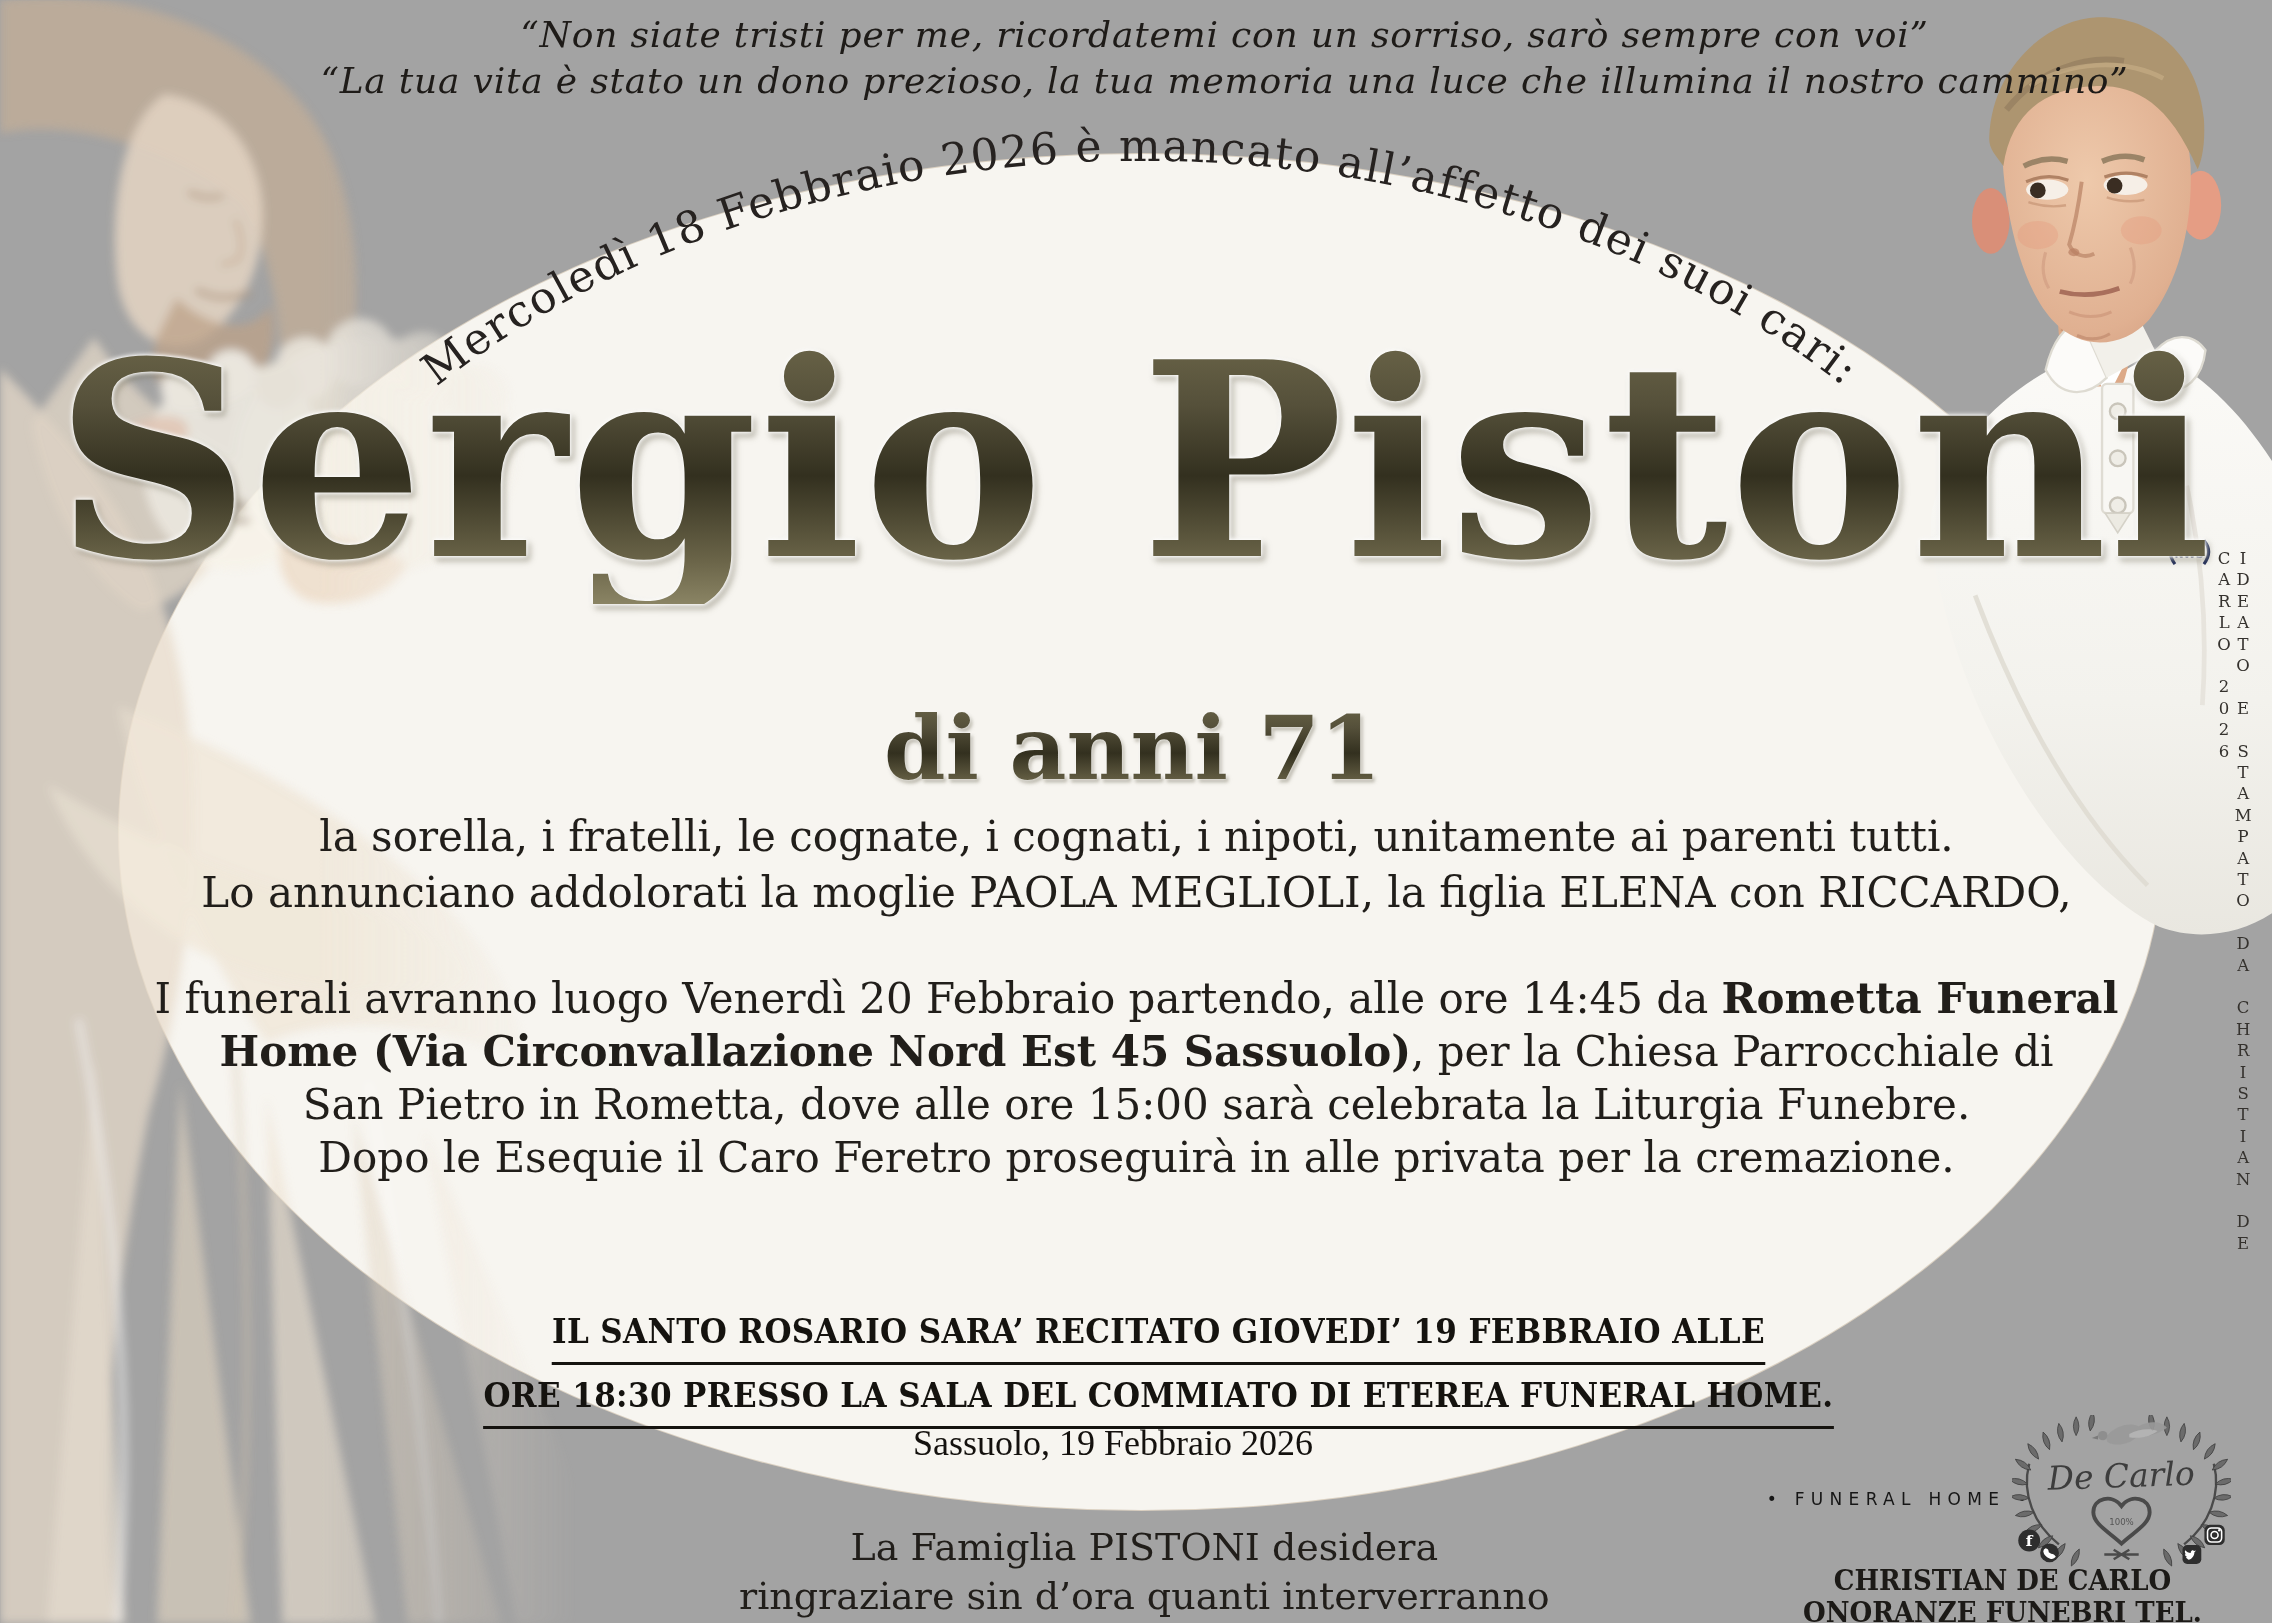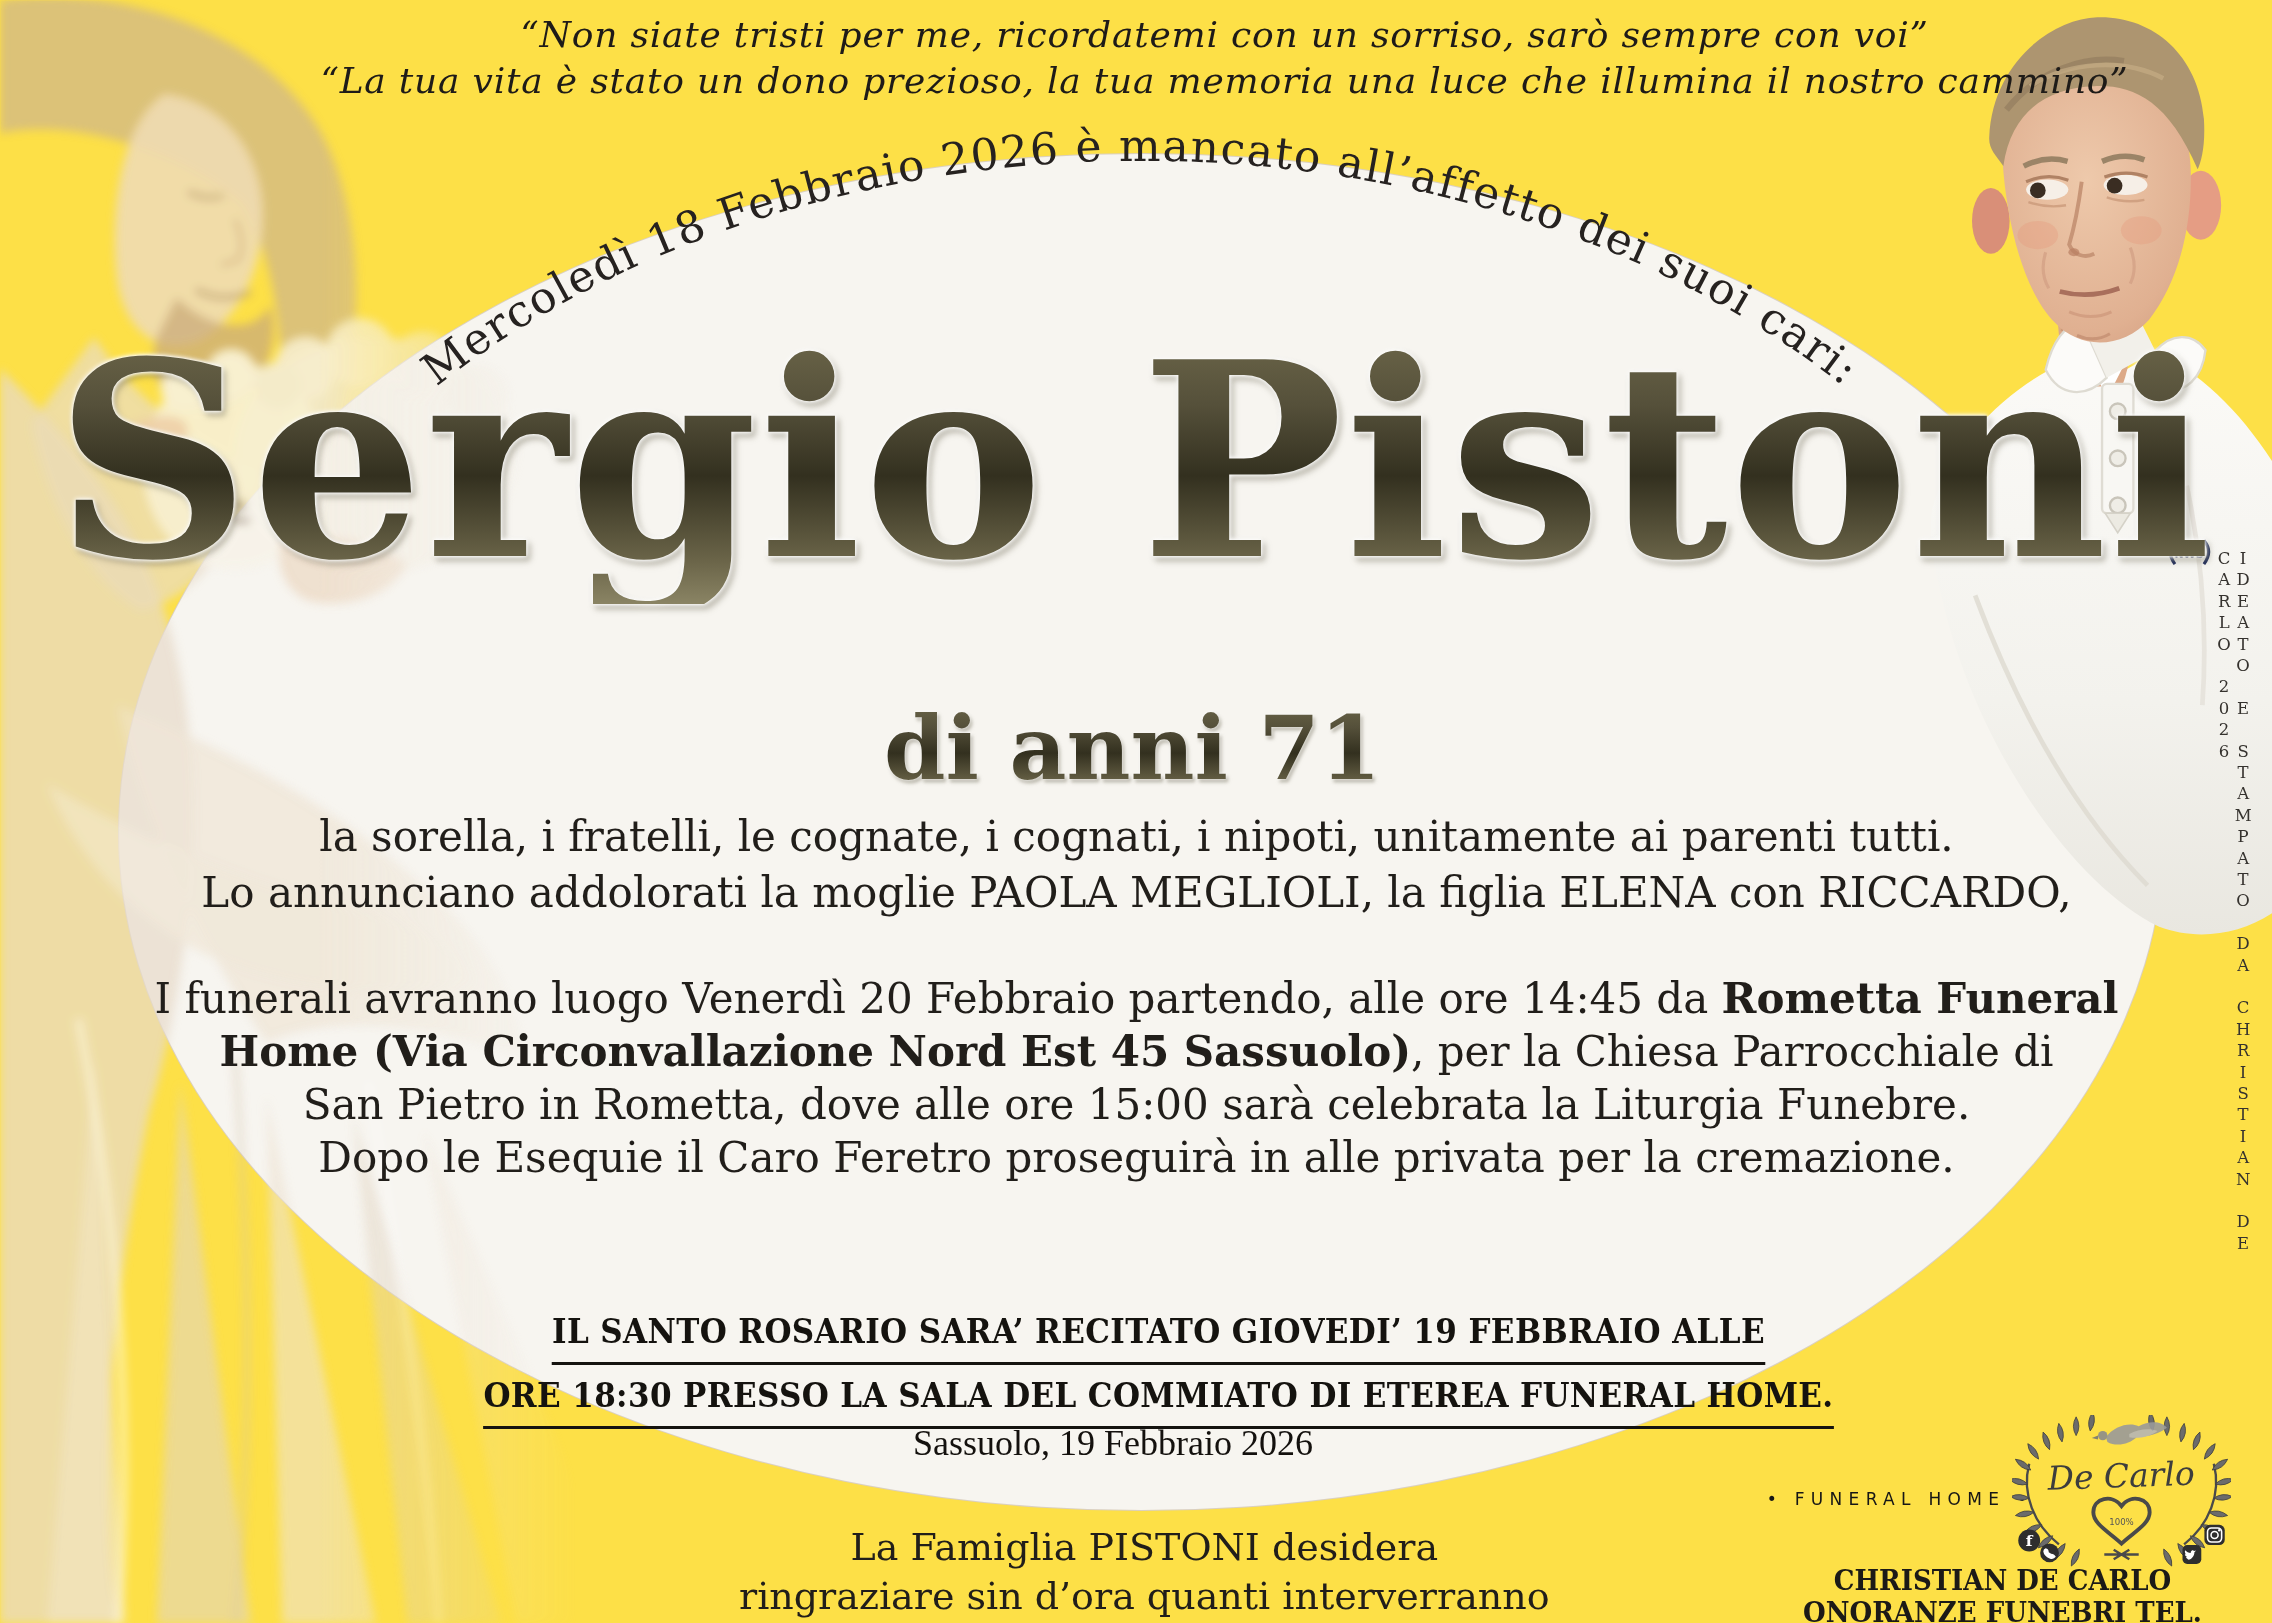--- a/index.html
+++ b/index.html
@@ -1,17 +1,17 @@
 <!DOCTYPE html>
 <html style="font-size:12.5px"><head>
 <meta charset="utf-8">
 <style>
   html,body{margin:0;padding:0;background:#e9e6e0;}
   .poster{position:relative;width:2273px;height:1624px;overflow:hidden;
-    background:#fde047;font-family:"DejaVu Serif",serif;color:#211e1a;}
+    background:#a3a3a3;font-family:"DejaVu Serif",serif;color:#211e1a;}
   
   .oval{position:absolute;left:118px;top:153px;width:2045px;height:1356px;
     background:#f7f5f0;border:1.6px solid rgba(185,165,135,.45);border-radius:50%;}
   
   .jesus-layer{position:absolute;left:0;top:0;width:580px;height:1624px;}
   .photo-layer{position:absolute;right:0;top:0;width:345px;height:948px;}
   
   .quote{position:absolute;left:0;width:2273px;text-align:center;
     font-style:italic;font-size:36px;letter-spacing:0.8px;color:#1e1b18;transform:translateX(88px);}
   .q1{top:14px;}

